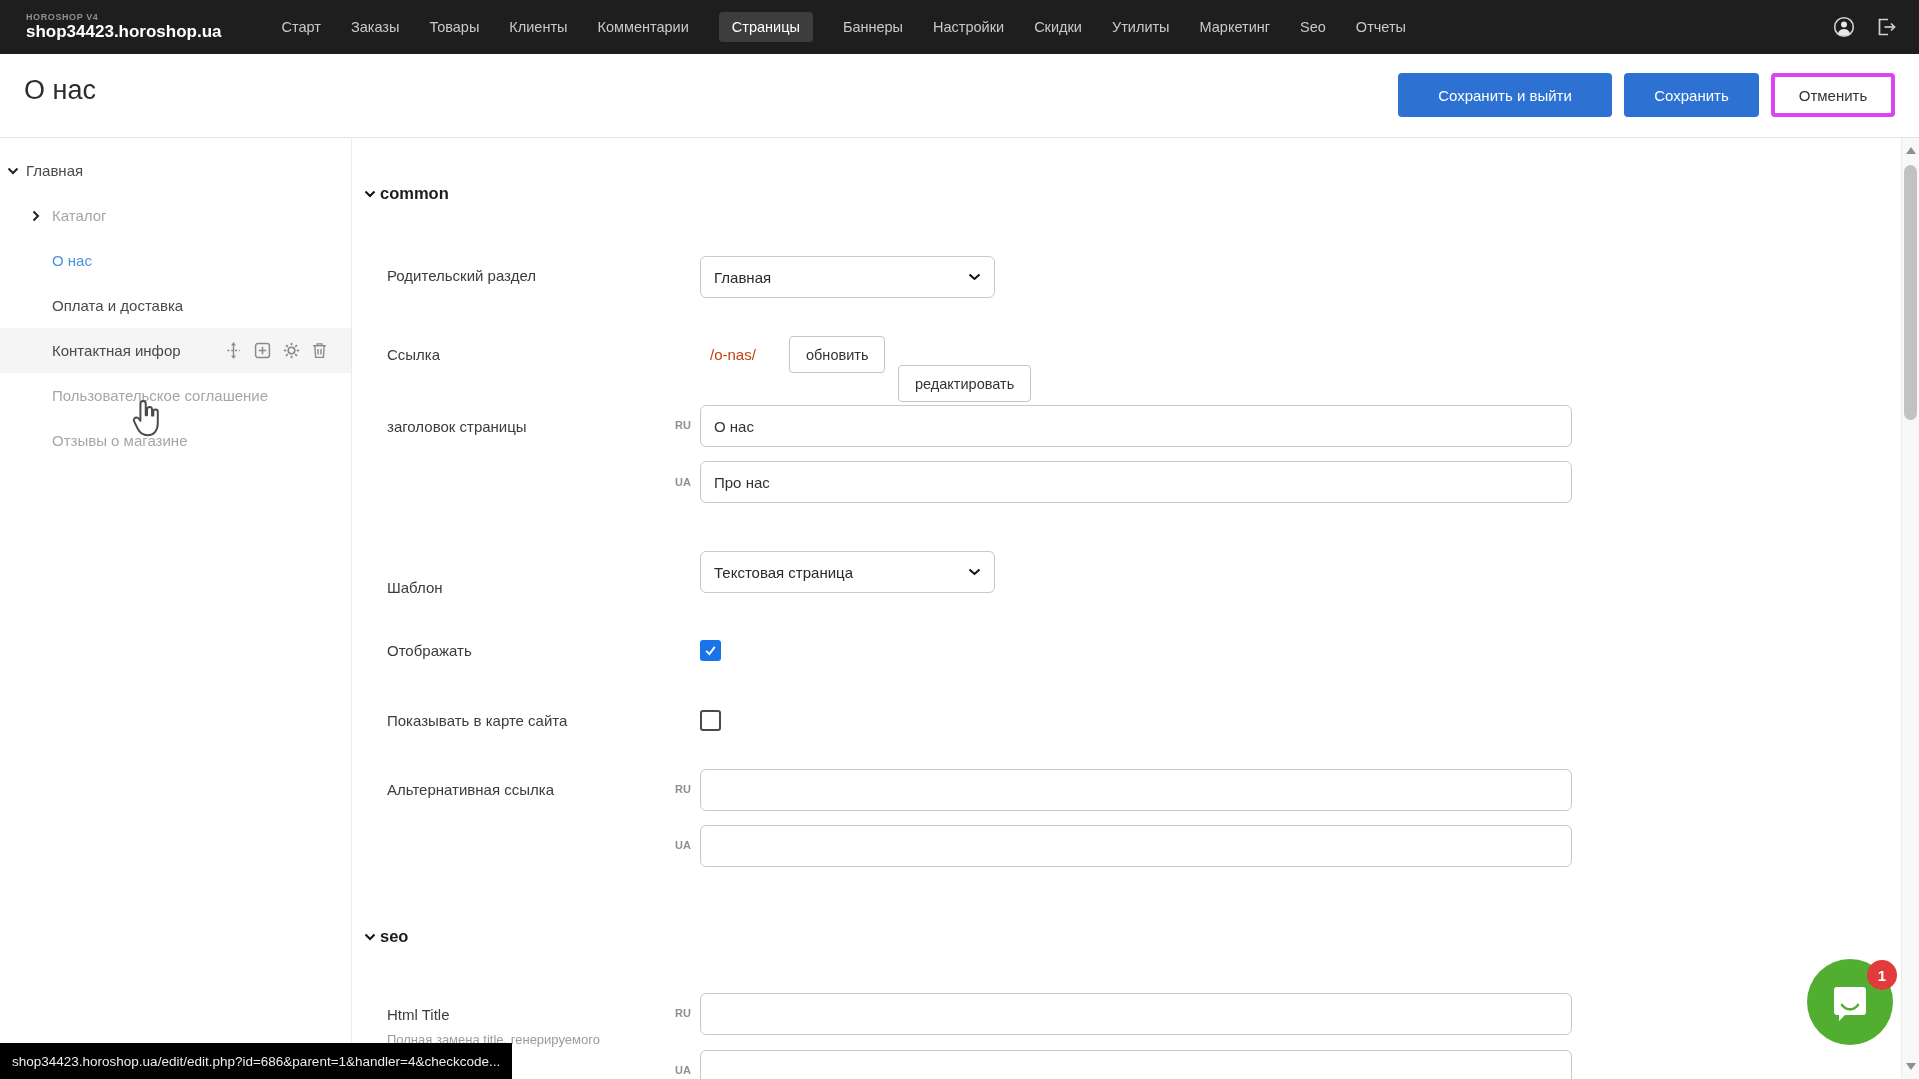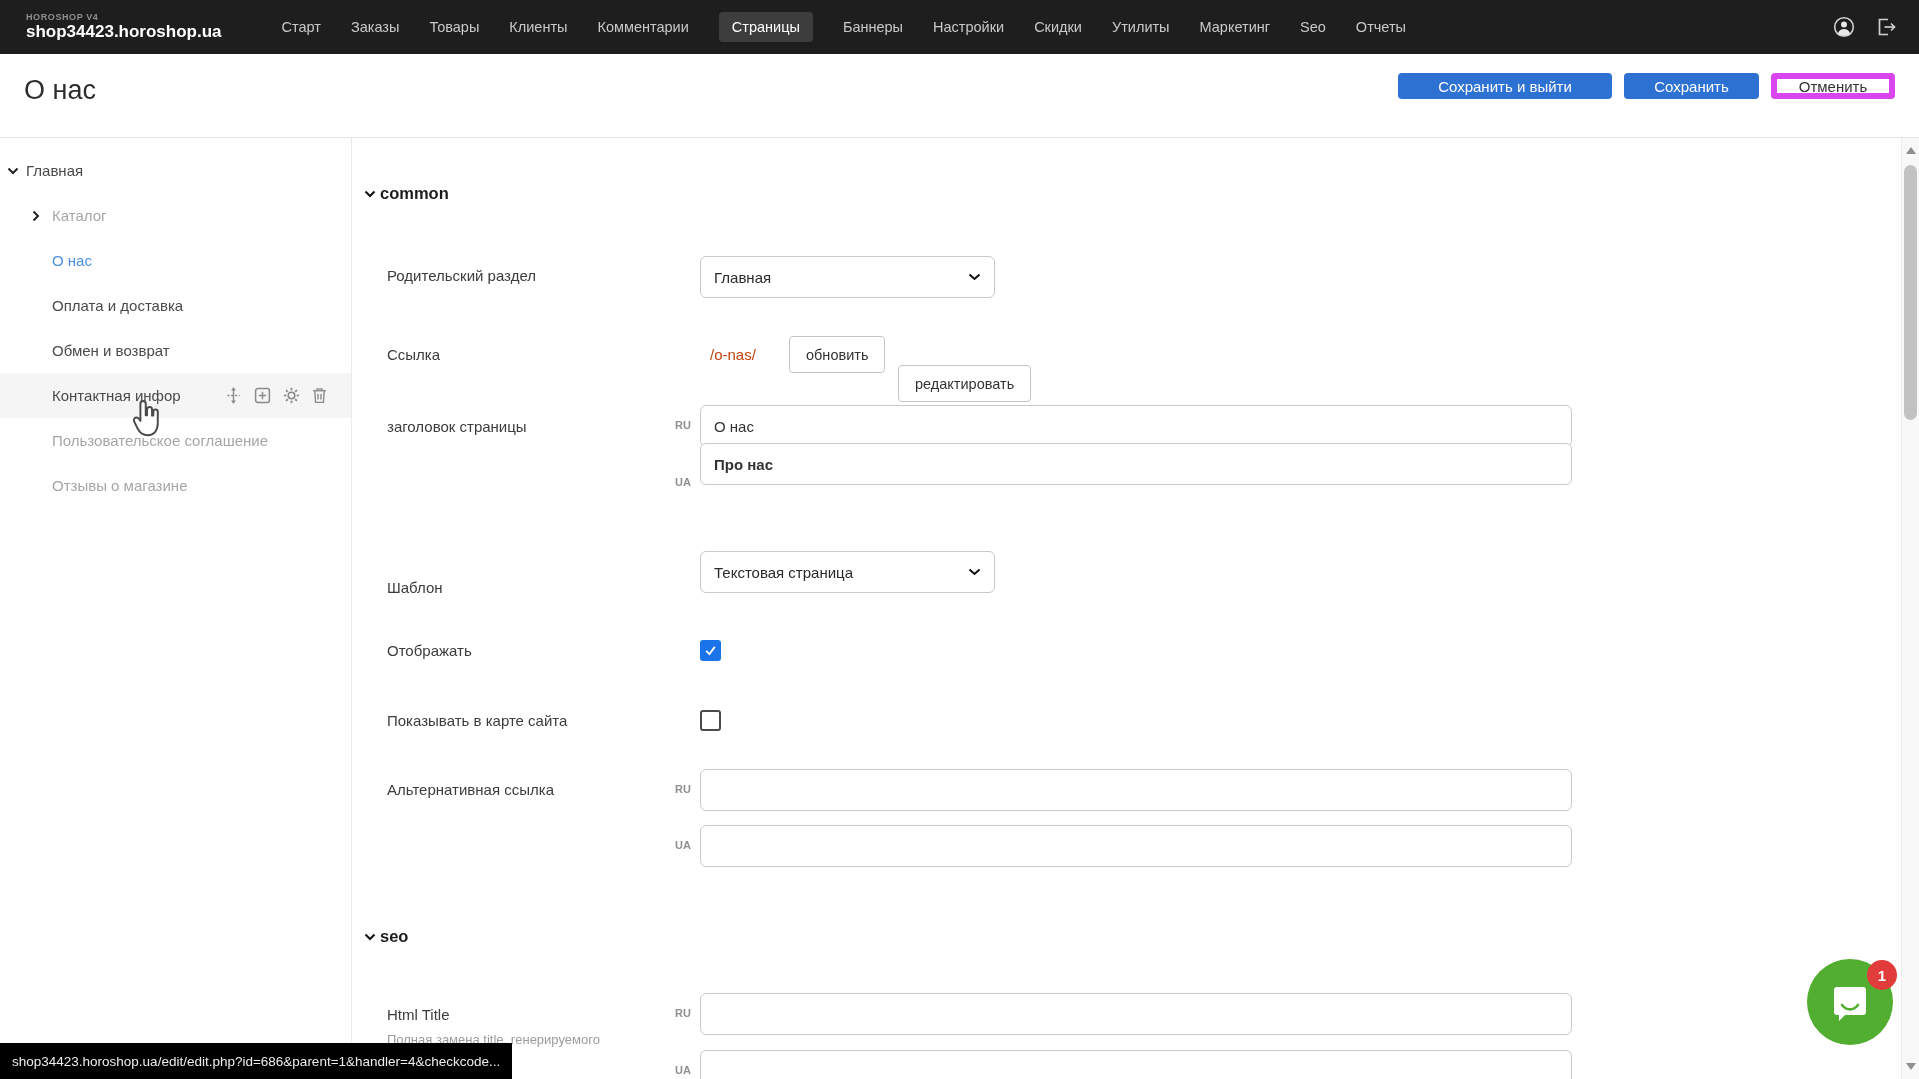--- a/index.html
+++ b/index.html
@@ -17,23 +17,23 @@
   .topnav { display:flex; gap:30px; margin-left:60px; align-items:center; }
   .nav-item { color:#c9c9c9; font-size:14.5px; white-space:nowrap; cursor:pointer; }
   .nav-item.active { background:#3d3d3d; color:#fff; padding:7px 13px; border-radius:4px; }
   .topbar-right { margin-left:auto; margin-right:22px; display:flex; gap:20px; align-items:center; }
   .topbar-right .ticon { cursor:pointer; display:flex; }
 
   
   .page-header { position:absolute; top:42px; left:0; right:0; height:96px; background:#fff; border-bottom:1px solid #e2e2e2; z-index:20; }
   .page-title { position:absolute; left:24px; top:50%; transform:translateY(-50%); font-size:27px; color:#2d2d2d; }
   .header-buttons { position:absolute; right:24px; top:31px; display:flex; gap:12px; }
-  .btn { height:26px; border-radius:4px; font-size:15px; display:flex; align-items:center; justify-content:center; cursor:pointer; }
+  .btn { height:44px; border-radius:4px; font-size:15px; display:flex; align-items:center; justify-content:center; cursor:pointer; }
   .btn-primary { background:#2d72d2; color:#fff; border:none; }
-  .btn-outline { background:#fff; color:#333; border:6px solid #d946ef; }
+  .btn-outline { background:#fff; color:#333; border:4px solid #d946ef; }
   .btn-save-exit { width:214px; } .btn-save { width:135px; } .btn-cancel { width:124px; }
 
   
   .content { position:absolute; top:138px; left:0; right:0; bottom:0; background:#fff; }
   .sidebar { position:absolute; left:0; top:0; bottom:0; width:352px; border-right:1px solid #ebebeb; padding-top:10px; }
   .tree-row { height:45px; display:flex; align-items:center; font-size:15px; color:#4a4a4a; position:relative; cursor:pointer; }
   .lv0 { padding-left:26px; } .lv1 { padding-left:52px; }
   .tree-chev { position:absolute; top:50%; transform:translateY(-50%); display:flex; }
   .chev-root { left:7px; } .chev-child { left:32px; }
   .muted { color:#a6a6a6; } .selected { color:#4a90e2; }
@@ -133,23 +133,20 @@
           </svg>
       </span>
       <span>Каталог</span>
     </div>
     <div class="tree-row lv1 selected">
       <span>О нас</span>
     </div>
     <div class="tree-row lv1">
       <span>Оплата и доставка</span>
     </div>
-    <div class="tree-row lv1">
-      <span>Обмен и возврат</span>
-    </div>
     <div class="tree-row lv1 hovered">
       <span>Контактная инфор</span>
       <span class="row-icons">
         <span>
           <svg width="17" height="17" viewBox="0 0 16 16">
               <line x1="8" y1="3" x2="8" y2="13" stroke="#8a8a8a" stroke-width="1.3"></line>
               <line x1="2.2" y1="8" x2="13.8" y2="8" stroke="#8a8a8a" stroke-width="1.3" stroke-dasharray="2,1.6"></line>
               <path d="M8 0l2.2 3.2H5.8z" fill="#8a8a8a"></path>
               <path d="M8 16l2.2-3.2H5.8z" fill="#8a8a8a"></path>
             </svg>
@@ -214,21 +211,21 @@
 
     <span class="f-label" style="top:208px;">Ссылка</span>
     <span class="link-text" style="top:208px;">/o-nas/</span>
     <button class="small-btn" style="top:198px; left:436px;">обновить</button>
     <button class="small-btn" style="top:198px; left:545px;margin-top:29px;">редактировать</button>
 
     <span class="f-label" style="top:280px;">заголовок страницы</span>
     <span class="lang-badge" style="top:281px;">RU</span>
     <input class="tinput" style="top: 267px;" value="О нас">
     <span class="lang-badge" style="top:338px;">UA</span>
-    <input class="tinput" style="top: 305px; font-weight: bold;" value="Про нас">
+    <input class="tinput" style="top: 323px;" value="Про нас">
 
     <span class="f-label" style="top:441px;">Шаблон</span>
     <div class="tselect" style="top:413px;">
       <span>Текстовая страница</span>
       <svg width="13" height="8" viewBox="0 0 13 8">
           <polyline points="1.5,1.5 6.5,6 11.5,1.5" fill="none" stroke="#111" stroke-width="2"></polyline>
         </svg>
     </div>
 
     <span class="f-label" style="top:504px;">Отображать</span>

